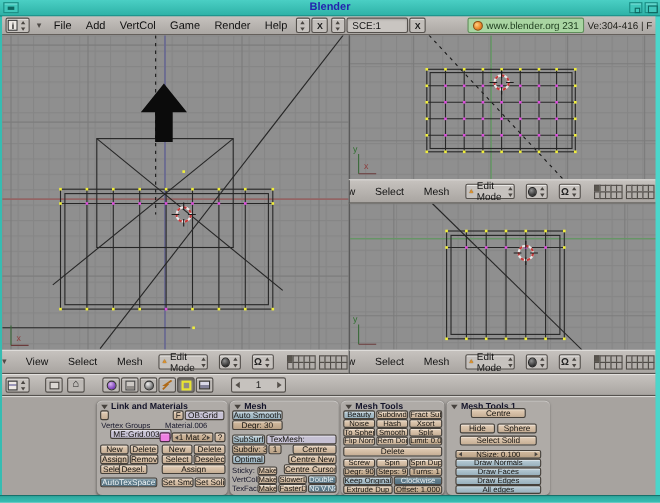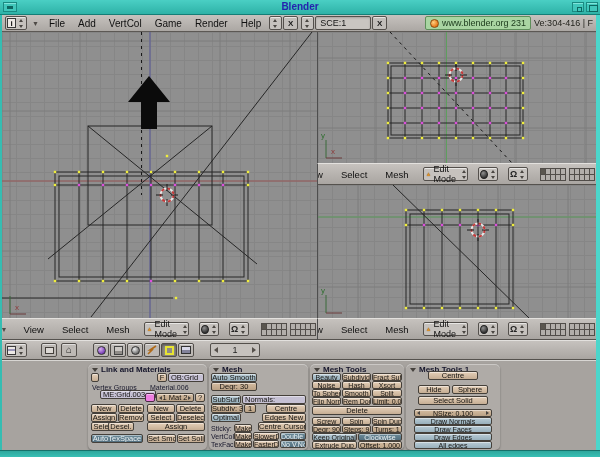--- a/index.html
+++ b/index.html
@@ -621,26 +621,26 @@
       </div>
 
       <div class="panel" style="left:207px;width:99px">
         <div class="ptitle">
             <span class="ptri"></span>
             <span>Mesh</span>
           </div>
         <span class="b tog" style="left:2px;top:9px;width:46px">Auto Smooth</span>
         <span class="b num" style="left:2px;top:18px;width:46px">Degr: 30</span>
         <span class="b tog" style="left:2px;top:31px;width:30px">SubSurf</span>
-        <span class="b txt" style="left:33px;top:31px;width:64px">Normals: </span>
+        <span class="b txt" style="left:33px;top:31px;width:64px">TexMesh: </span>
         <span class="b num" style="left:2px;top:40px;width:32px">Subdiv: 3</span>
         <span class="b num" style="left:35px;top:40px;width:12px">1</span>
         <span class="b tog" style="left:2px;top:49px;width:30px">Optimal</span>
         <span class="b" style="left:57px;top:40px;width:40px">Centre</span>
-        <span class="b" style="left:53px;top:49px;width:44px">Edges New</span>
+        <span class="b" style="left:53px;top:49px;width:44px">Centre New</span>
         <span class="b" style="left:49px;top:58px;width:48px">Centre Cursor</span>
         <span class="lab" style="left:2px;top:61px">Sticky:</span>
         <span class="b s" style="left:25px;top:60px;width:18px">Make</span>
         <span class="lab" style="left:2px;top:69px">VertCol:</span>
         <span class="b s" style="left:25px;top:68px;width:18px">Make</span>
         <span class="lab" style="left:2px;top:77px">TexFac:</span>
         <span class="b s" style="left:25px;top:76px;width:18px">Make</span>
         <span class="b s" style="left:44px;top:68px;width:26px">SlowerDraw</span>
         <span class="b s" style="left:44px;top:76px;width:26px">FasterDraw</span>
         <span class="b s on" style="left:71px;top:68px;width:26px">Double Sided</span>

